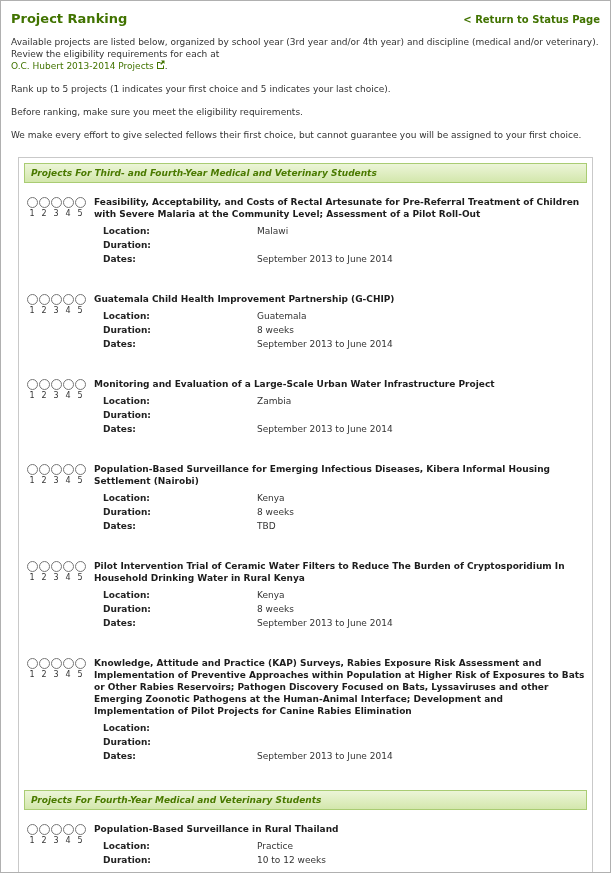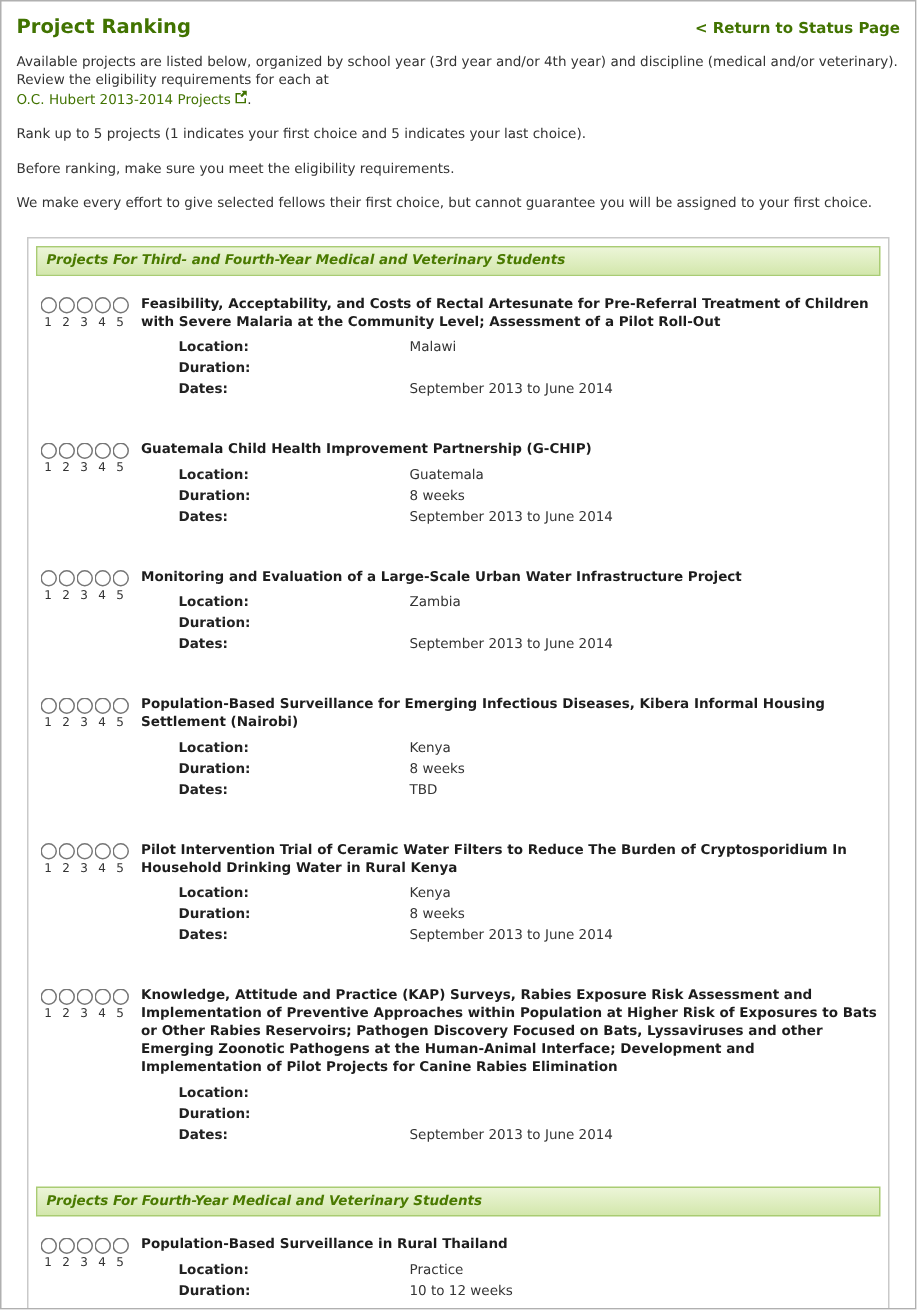--- a/index.html
+++ b/index.html
@@ -35,21 +35,21 @@
     font-style:italic;
   }
   .project { display:flex; margin:13px 4px 27px 4px; }
   .rank { display:flex; flex-shrink:0; width:60px; margin-right:8px; padding-top:1px; }
   .rank-col { display:flex; flex-direction:column; align-items:center; width:12px; cursor:pointer; }
   .rank-col input { width:11px; height:11px; margin:0 0 1px 0; cursor:pointer; }
   .rank-num { font-size:8px; color:#333; line-height:9px; }
   .info { flex:1; min-width:0; }
   .ptitle { font-size:9px; font-weight:bold; color:#1d1d1d; line-height:12px; margin-bottom:4px; }
   .prow { display:flex; padding-left:9px; line-height:14px; font-size:9px; color:#333; }
-  .plabel { width:154px; flex-shrink:0; font-weight:bold; color:#222;margin-left:16px; }
+  .plabel { width:154px; flex-shrink:0; font-weight:bold; color:#222; }
   .pvalue { flex:1; }
 </style>
 </head>
 <body>
 
 <div class="page">
 
   <div class="header">
     <h1 class="page-title">Project Ranking</h1>
     <a class="return-link" href="#">&lt; Return to Status Page</a>

